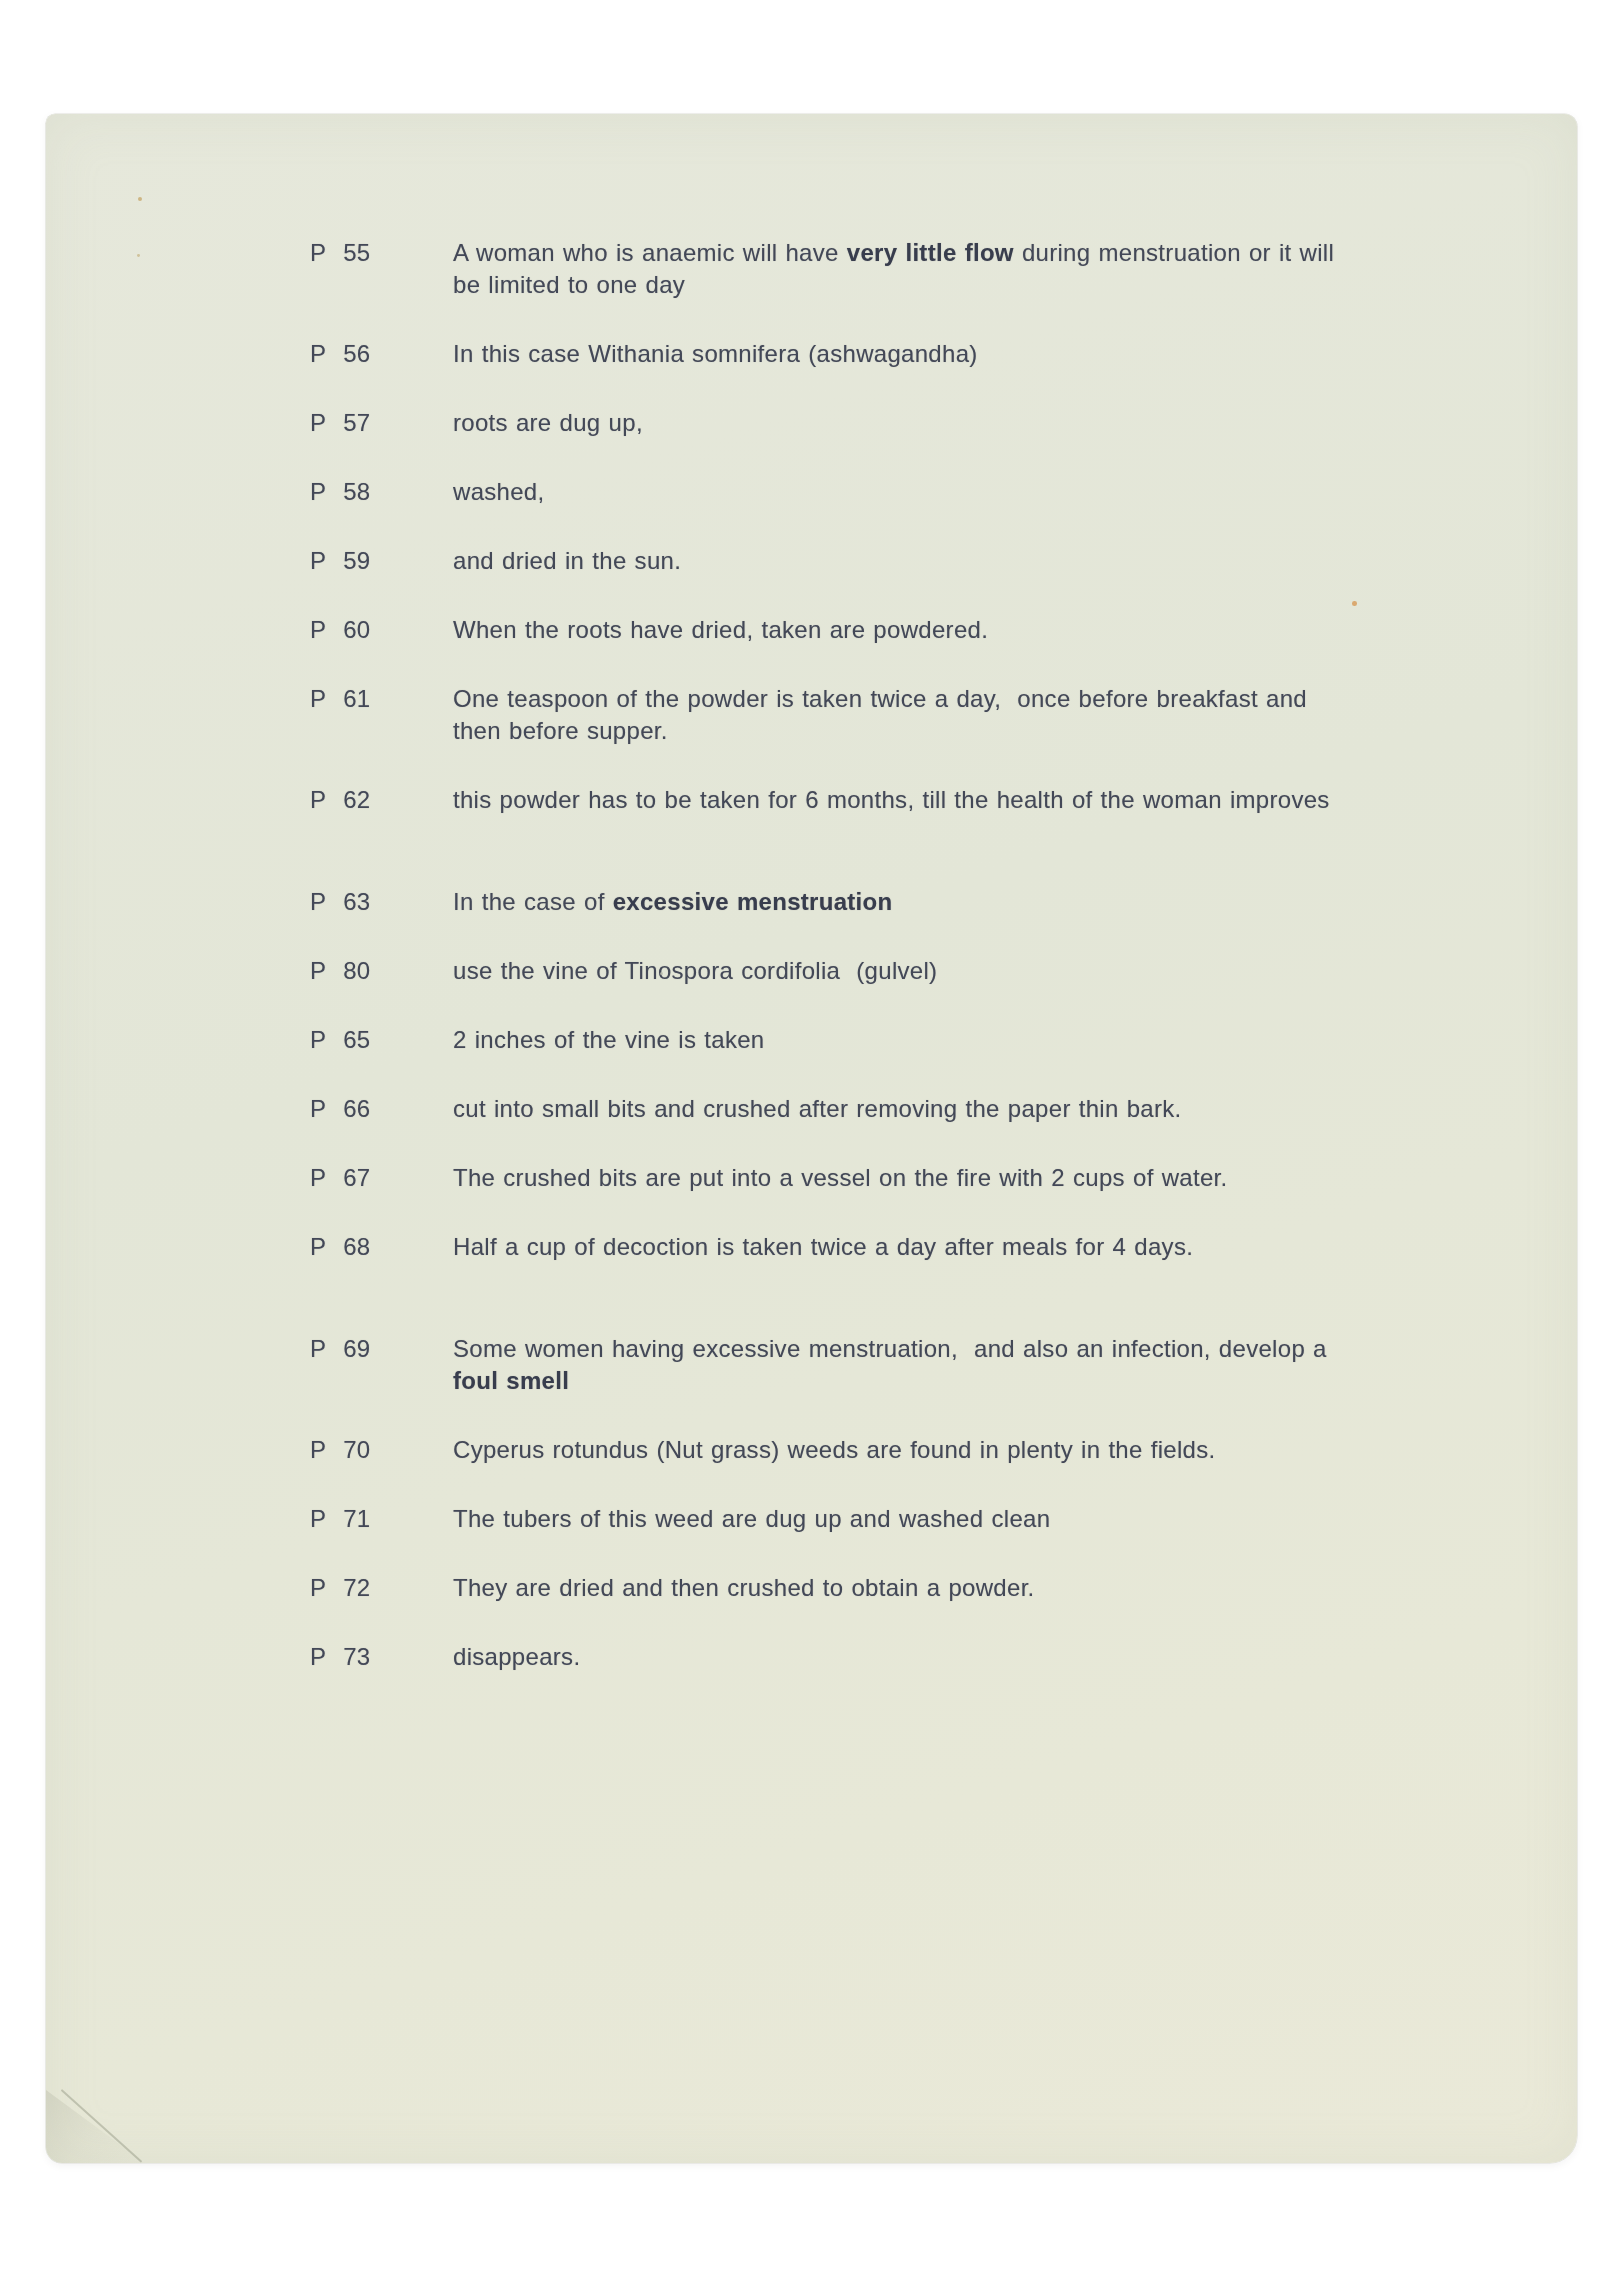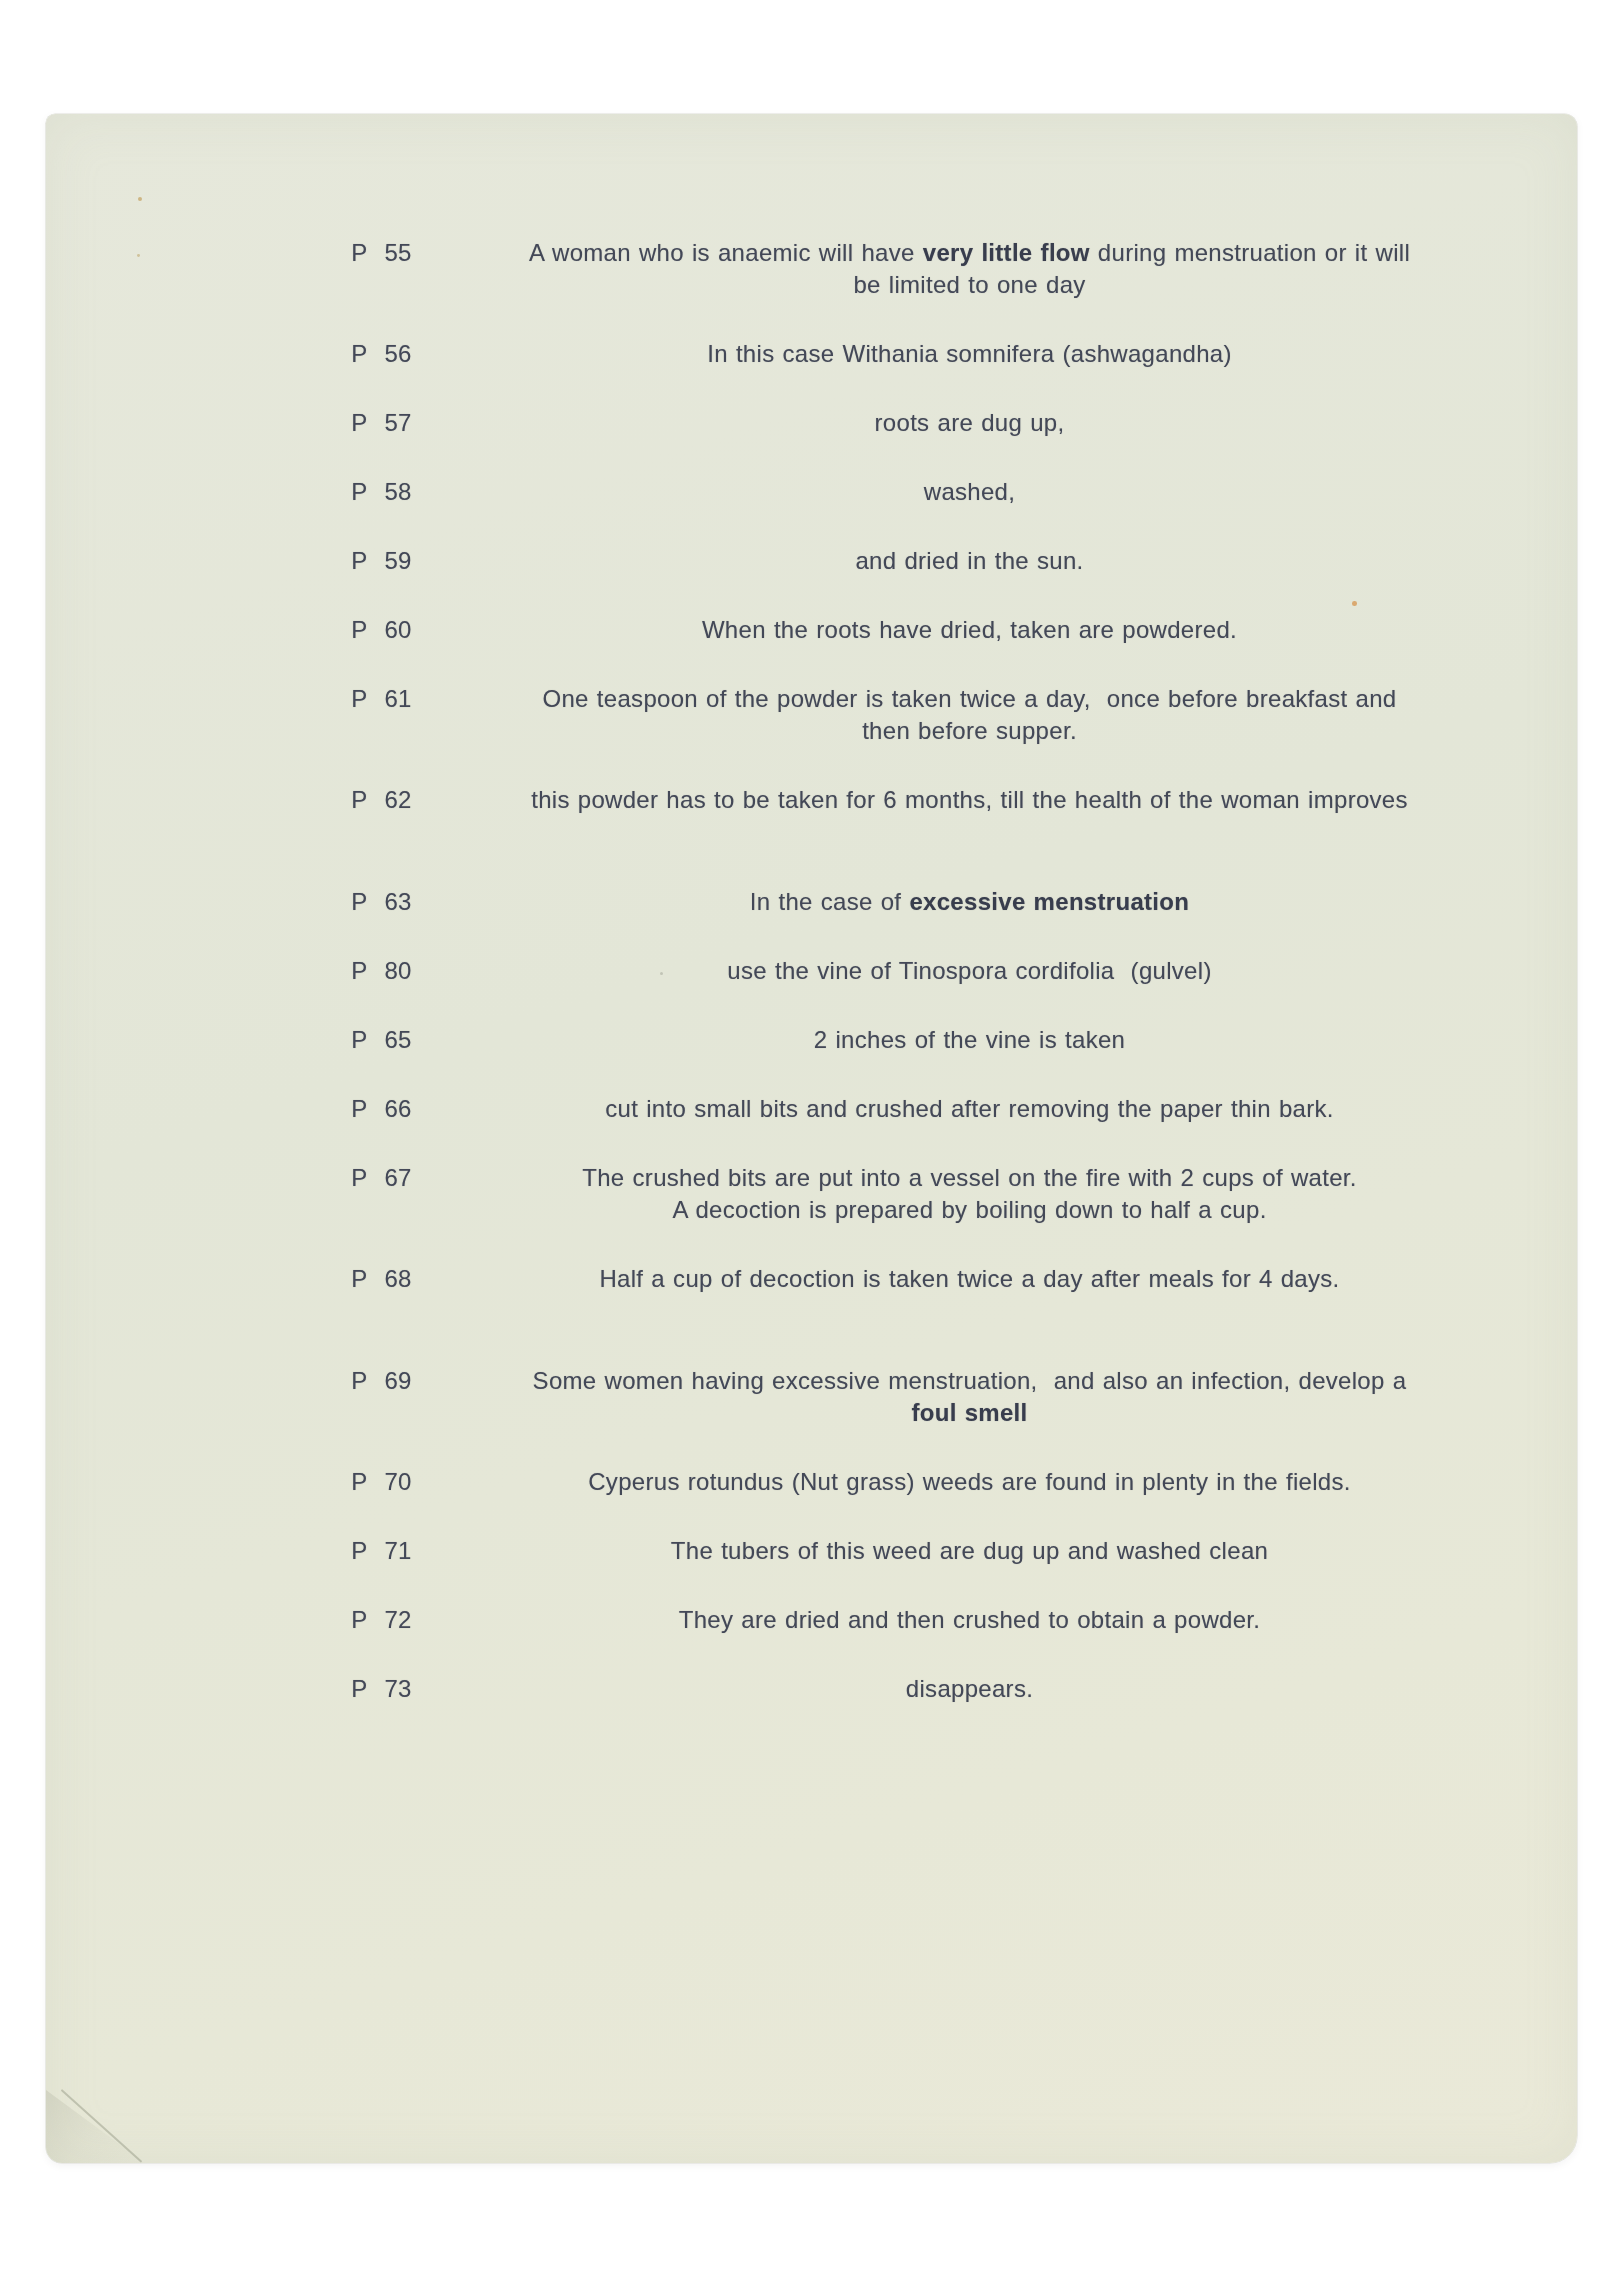--- a/index.html
+++ b/index.html
@@ -21,21 +21,20 @@
     top: 114px;
     width: 1531px;
     height: 2049px;
     background:
       linear-gradient(162deg, #e6e8db 0%, #e3e6d7 42%, #e7e8d7 78%, #eae9d8 100%);
     border-radius: 9.2px 12.6px 27.5px 16px;
     box-shadow:
       0 0 0 0.6px rgba(186, 189, 172, 0.45),
       0 2.3px 8px rgba(0, 0, 0, 0.05),
       inset 0 0 52px rgba(183, 186, 167, 0.18);
-    text-align: center;
   }
   .content {
     position: absolute;
     left: 0;
     top: 0;
     width: 100%;
     box-sizing: border-box;
     padding: 123px 34px 0 264px;
     color: var(--ink, #434857);
     font-size: 24px;
@@ -173,21 +172,20 @@
         <div class="item">
     <div class="label">P 66</div>
     <div class="text">
             <div class="line"><span class="run">cut into small bits and crushed after removing the paper thin bark.</span></div>
           </div>
   </div>
         <div class="item">
     <div class="label">P 67</div>
     <div class="text">
             <div class="line"><span class="run">The crushed bits are put into a vessel on the fire with 2 cups of water.</span></div>
-            <div class="line"><span class="run">A decoction is prepared by boiling down to half a cup.</span></div>
           </div>
   </div>
         <div class="item">
     <div class="label">P 68</div>
     <div class="text">
             <div class="line"><span class="run">Half a cup of decoction is taken twice a day after meals for 4 days.</span></div>
           </div>
   </div>
         <div class="item section-start">
     <div class="label">P 69</div>

